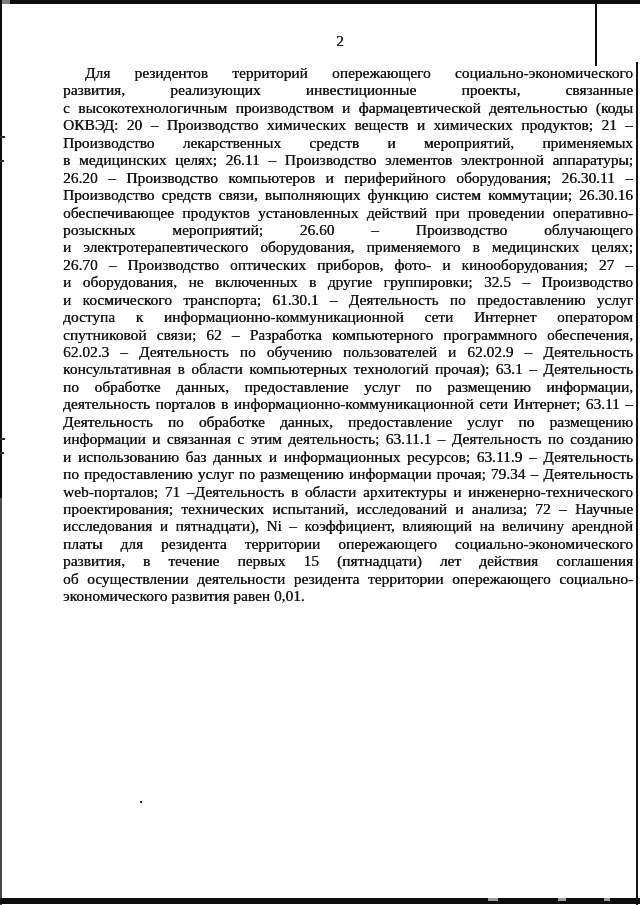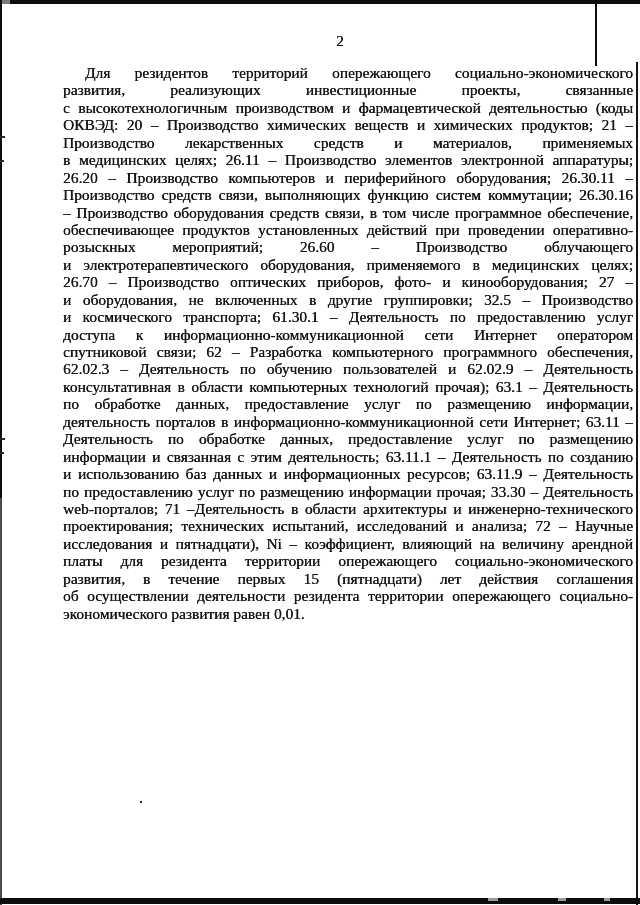--- a/index.html
+++ b/index.html
@@ -78,41 +78,40 @@
   <div class="scan-tick" style="left:0;top:452px;width:4px;height:2px;"></div>
   <div class="scan-tick" style="left:140px;top:801px;width:2px;height:2px;"></div>
 
   <div class="page-number">2</div>
 
   <div class="text-block">
       <div class="text-line first-line">Для резидентов территорий опережающего социально-экономического</div>
       <div class="text-line">развития, реализующих инвестиционные проекты, связанные</div>
       <div class="text-line">с высокотехнологичным производством и фармацевтической деятельностью (коды</div>
       <div class="text-line">ОКВЭД: 20 – Производство химических веществ и химических продуктов; 21 –</div>
-      <div class="text-line">Производство лекарственных средств и материалов, применяемых</div>
+      <div class="text-line">Производство лекарственных средств и мероприятий, применяемых</div>
       <div class="text-line">в медицинских целях; 26.11 – Производство элементов электронной аппаратуры;</div>
       <div class="text-line">26.20 – Производство компьютеров и периферийного оборудования; 26.30.11 –</div>
       <div class="text-line">Производство средств связи, выполняющих функцию систем коммутации; 26.30.16</div>
-      <div class="text-line">– Производство оборудования средств связи, в том числе программное обеспечение,</div>
       <div class="text-line">обеспечивающее продуктов установленных действий при проведении оперативно-</div>
       <div class="text-line">розыскных мероприятий; 26.60 – Производство облучающего</div>
       <div class="text-line">и электротерапевтического оборудования, применяемого в медицинских целях;</div>
       <div class="text-line">26.70 – Производство оптических приборов, фото- и кинооборудования; 27 –</div>
       <div class="text-line">и оборудования, не включенных в другие группировки; 32.5 – Производство</div>
       <div class="text-line">и космического транспорта; 61.30.1 – Деятельность по предоставлению услуг</div>
       <div class="text-line">доступа к информационно-коммуникационной сети Интернет оператором</div>
       <div class="text-line">спутниковой связи; 62 – Разработка компьютерного программного обеспечения,</div>
       <div class="text-line">62.02.3 – Деятельность по обучению пользователей и 62.02.9 – Деятельность</div>
       <div class="text-line">консультативная в области компьютерных технологий прочая); 63.1 – Деятельность</div>
       <div class="text-line">по обработке данных, предоставление услуг по размещению информации,</div>
       <div class="text-line">деятельность порталов в информационно-коммуникационной сети Интернет; 63.11 –</div>
       <div class="text-line">Деятельность по обработке данных, предоставление услуг по размещению</div>
       <div class="text-line">информации и связанная с этим деятельность; 63.11.1 – Деятельность по созданию</div>
       <div class="text-line">и использованию баз данных и информационных ресурсов; 63.11.9 – Деятельность</div>
-      <div class="text-line">по предоставлению услуг по размещению информации прочая; 33.30 – Деятельность</div>
+      <div class="text-line">по предоставлению услуг по размещению информации прочая; 79.34 – Деятельность</div>
       <div class="text-line">web-порталов; 71 –Деятельность в области архитектуры и инженерно-технического</div>
       <div class="text-line">проектирования; технических испытаний, исследований и анализа; 72 – Научные</div>
       <div class="text-line">исследования и пятнадцати), Ni – коэффициент, влияющий на величину арендной</div>
       <div class="text-line">платы для резидента территории опережающего социально-экономического</div>
       <div class="text-line">развития, в течение первых 15 (пятнадцати) лет действия соглашения</div>
       <div class="text-line">об осуществлении деятельности резидента территории опережающего социально-</div>
       <div class="text-line last-line">экономического развития равен 0,01.</div>
     </div>
 
 </div>

